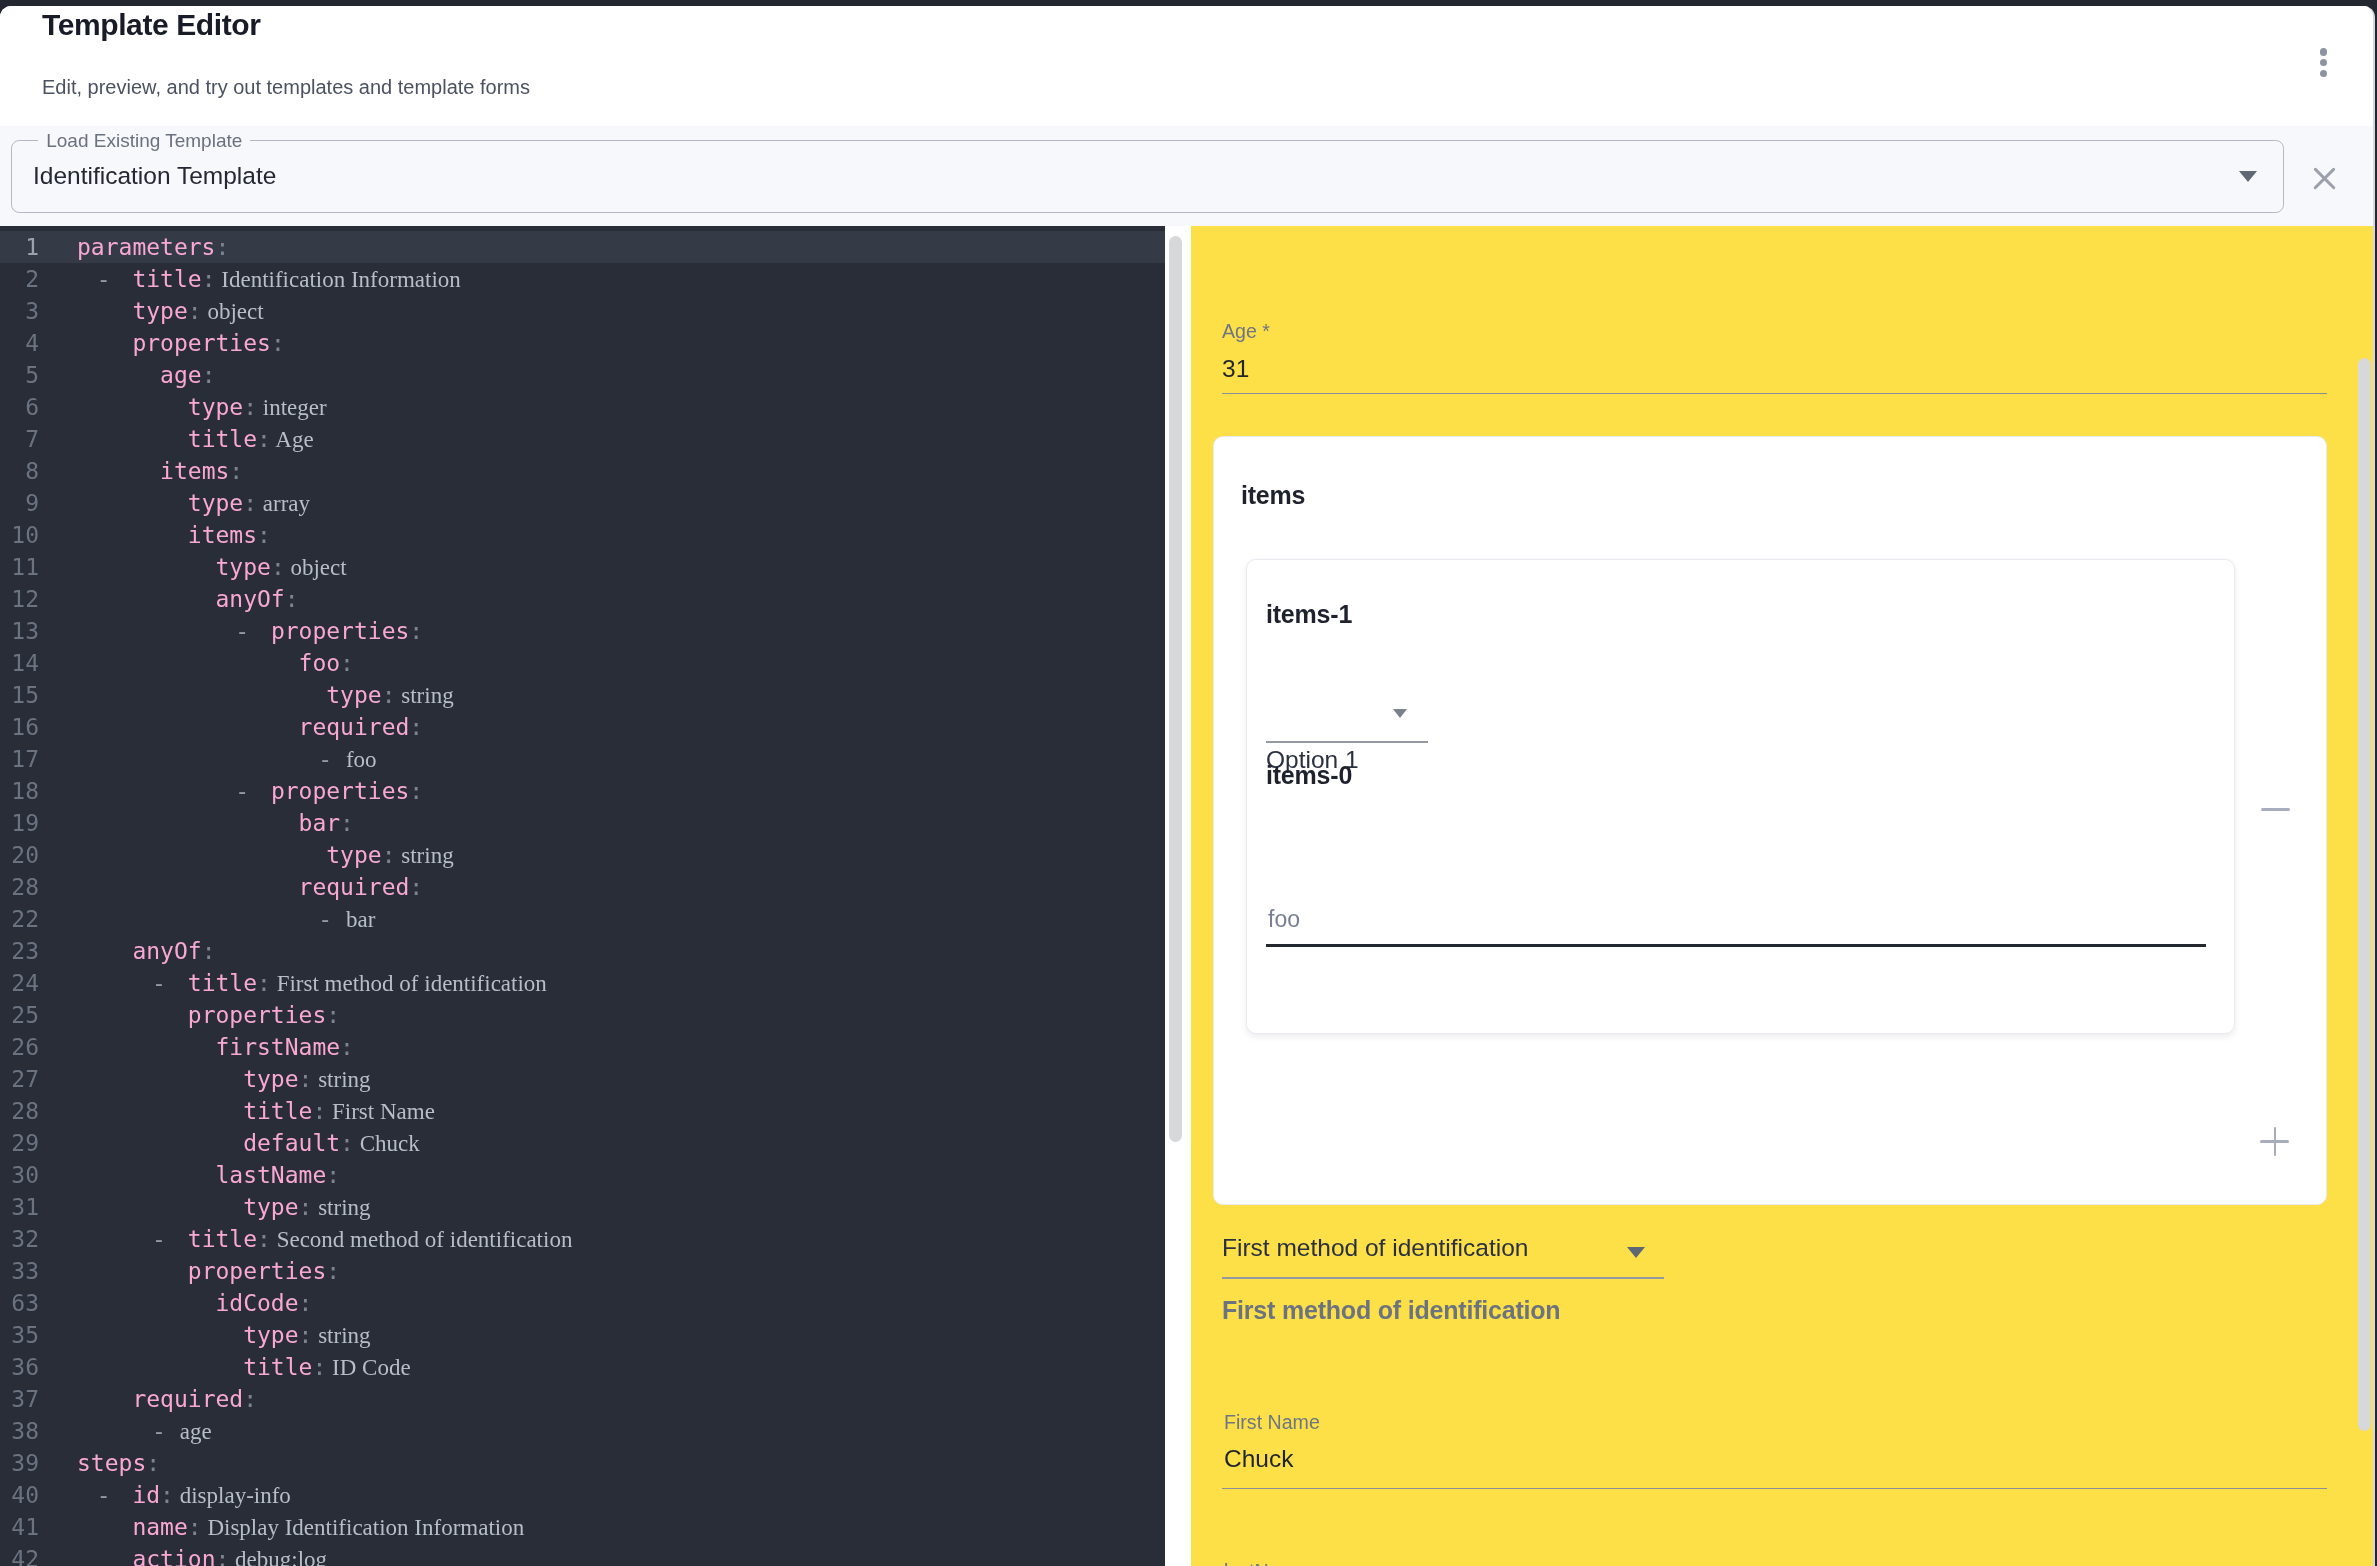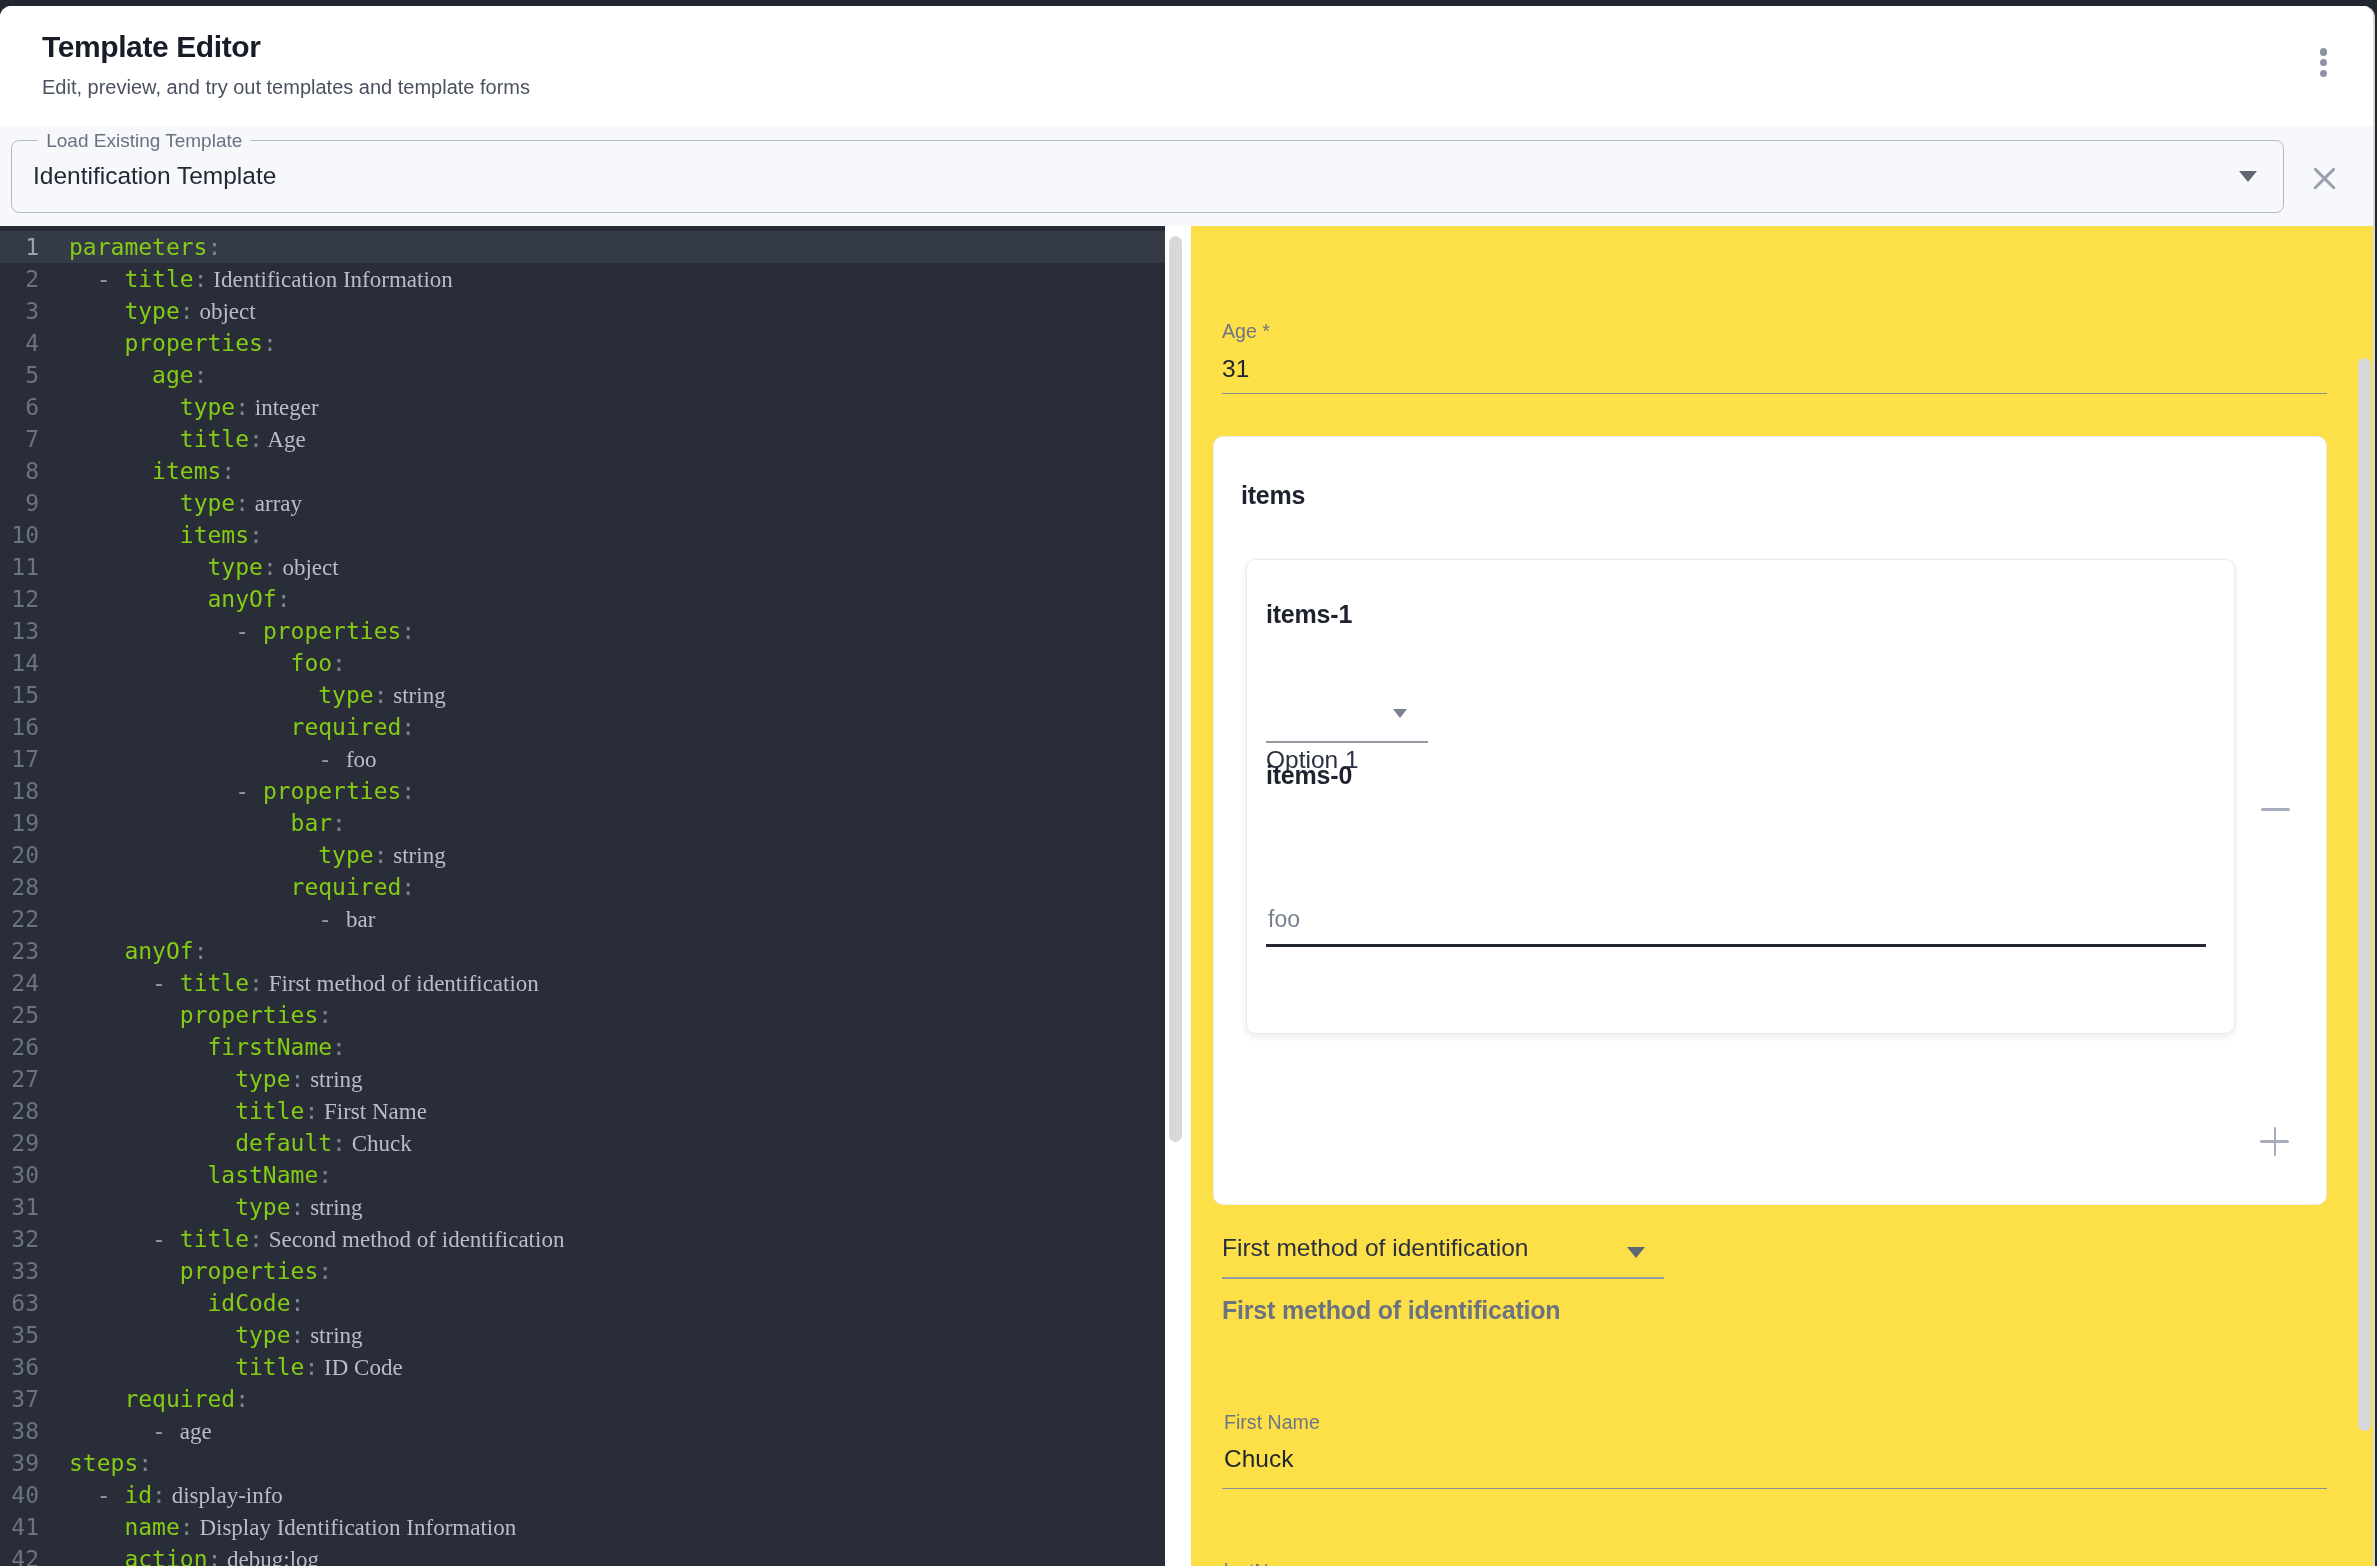--- a/index.html
+++ b/index.html
@@ -8,21 +8,21 @@
     background:#23272f;font-family:"Liberation Sans",sans-serif;
     -webkit-font-smoothing:antialiased;
   }
   #window{
     position:absolute;left:0;top:5.7px;width:2375px;height:1561px;
     background:#ffffff;border-radius:11.4px 11.4px 0 0;overflow:hidden;
     border-right:2.4px solid #d6d8dd;box-sizing:border-box;
   }
   
   #header{position:absolute;left:0;top:0;width:100%;height:120px;background:#ffffff;border-bottom:1.2px solid #e6e8ed;}
-  .h-title{position:absolute;left:42px;top:24px;font-size:30px;font-weight:700;color:#171c28;letter-spacing:-0.4px;}
+  .h-title{position:absolute;left:42px;top:2px;font-size:30px;font-weight:700;color:#171c28;letter-spacing:-0.4px;}
   .h-sub{position:absolute;left:42px;top:70px;font-size:20px;color:#4b5260;}
   .kebab{position:absolute;left:2304px;top:33px;width:36px;height:57px;cursor:pointer;}
   .kebab i{position:absolute;left:15.5px;width:7.3px;height:7.3px;border-radius:50%;background:#8d93a2;}
   .kebab i:nth-child(1){top:9.8px}.kebab i:nth-child(2){top:20.4px}.kebab i:nth-child(3){top:31px}
   
   #loaderstrip{position:absolute;left:0;top:120px;width:100%;height:100px;background:#f7f8fb;}
   .sel-box{position:absolute;left:11.4px;top:14.7px;width:2273px;height:73px;border:1.6px solid #b3b8c3;border-radius:8.2px;box-sizing:border-box;background:transparent;cursor:pointer;}
   .sel-label{position:absolute;left:38px;top:4.1px;font-size:19px;color:#6a7181;background:#f7f8fb;padding:0 8.2px;line-height:21px;}
   .sel-value{position:absolute;left:33px;top:36px;font-size:24.5px;color:#232834;}
   .caret{width:0;height:0;border-left:9px solid transparent;border-right:9px solid transparent;border-top:11.4px solid #5f6674;}
@@ -33,21 +33,21 @@
   .xbtn i:nth-child(1){transform:rotate(45deg);}
   .xbtn i:nth-child(2){transform:rotate(-45deg);}
   
   #editorpane{position:absolute;left:0;top:220px;width:1191px;height:1340px;background:#ffffff;}
   #cm{position:absolute;left:0;top:0;width:1165px;height:1340px;background:#282d37;overflow:hidden;padding-top:4.9px;box-sizing:border-box;cursor:text;}
   .cm-row{display:flex;height:32px;line-height:32px;font-family:"DejaVu Sans Mono",monospace;font-size:23px;white-space:pre;}
   .cm-row.active{background:#343b47;}
   .cm-num{width:39px;text-align:right;color:#6b7280;flex:0 0 39px;}
   .cm-row.active .cm-num{color:#9ba2ad;}
   .cm-code{padding-left:30px;}
-  .tk-k{color:#84cc16;}
+  .tk-k{color:#f9a8d4;margin-left:8px;}
   .tk-v{color:#b8bec8;font-family:Liberation Serif, serif;}
   .tk-d{color:#939aa6;}
   .tk-p{color:#7d8490;}
   .tk-w{color:#b8bec8;}
   .vscroll{position:absolute;width:13px;border-radius:6.5px;background:#d7d8da;}
   
   #formpanel{position:absolute;left:1191px;top:220px;width:1184px;height:1340px;background:#fde047;}
   .f-label{position:absolute;font-size:19.6px;color:#6e7585;}
   .f-input{position:absolute;font-size:24.5px;color:#1f242e;background:transparent;border:none;outline:none;padding:0;font-family:"Liberation Sans",sans-serif;}
   .f-input::placeholder{color:#787f92;opacity:1;}

